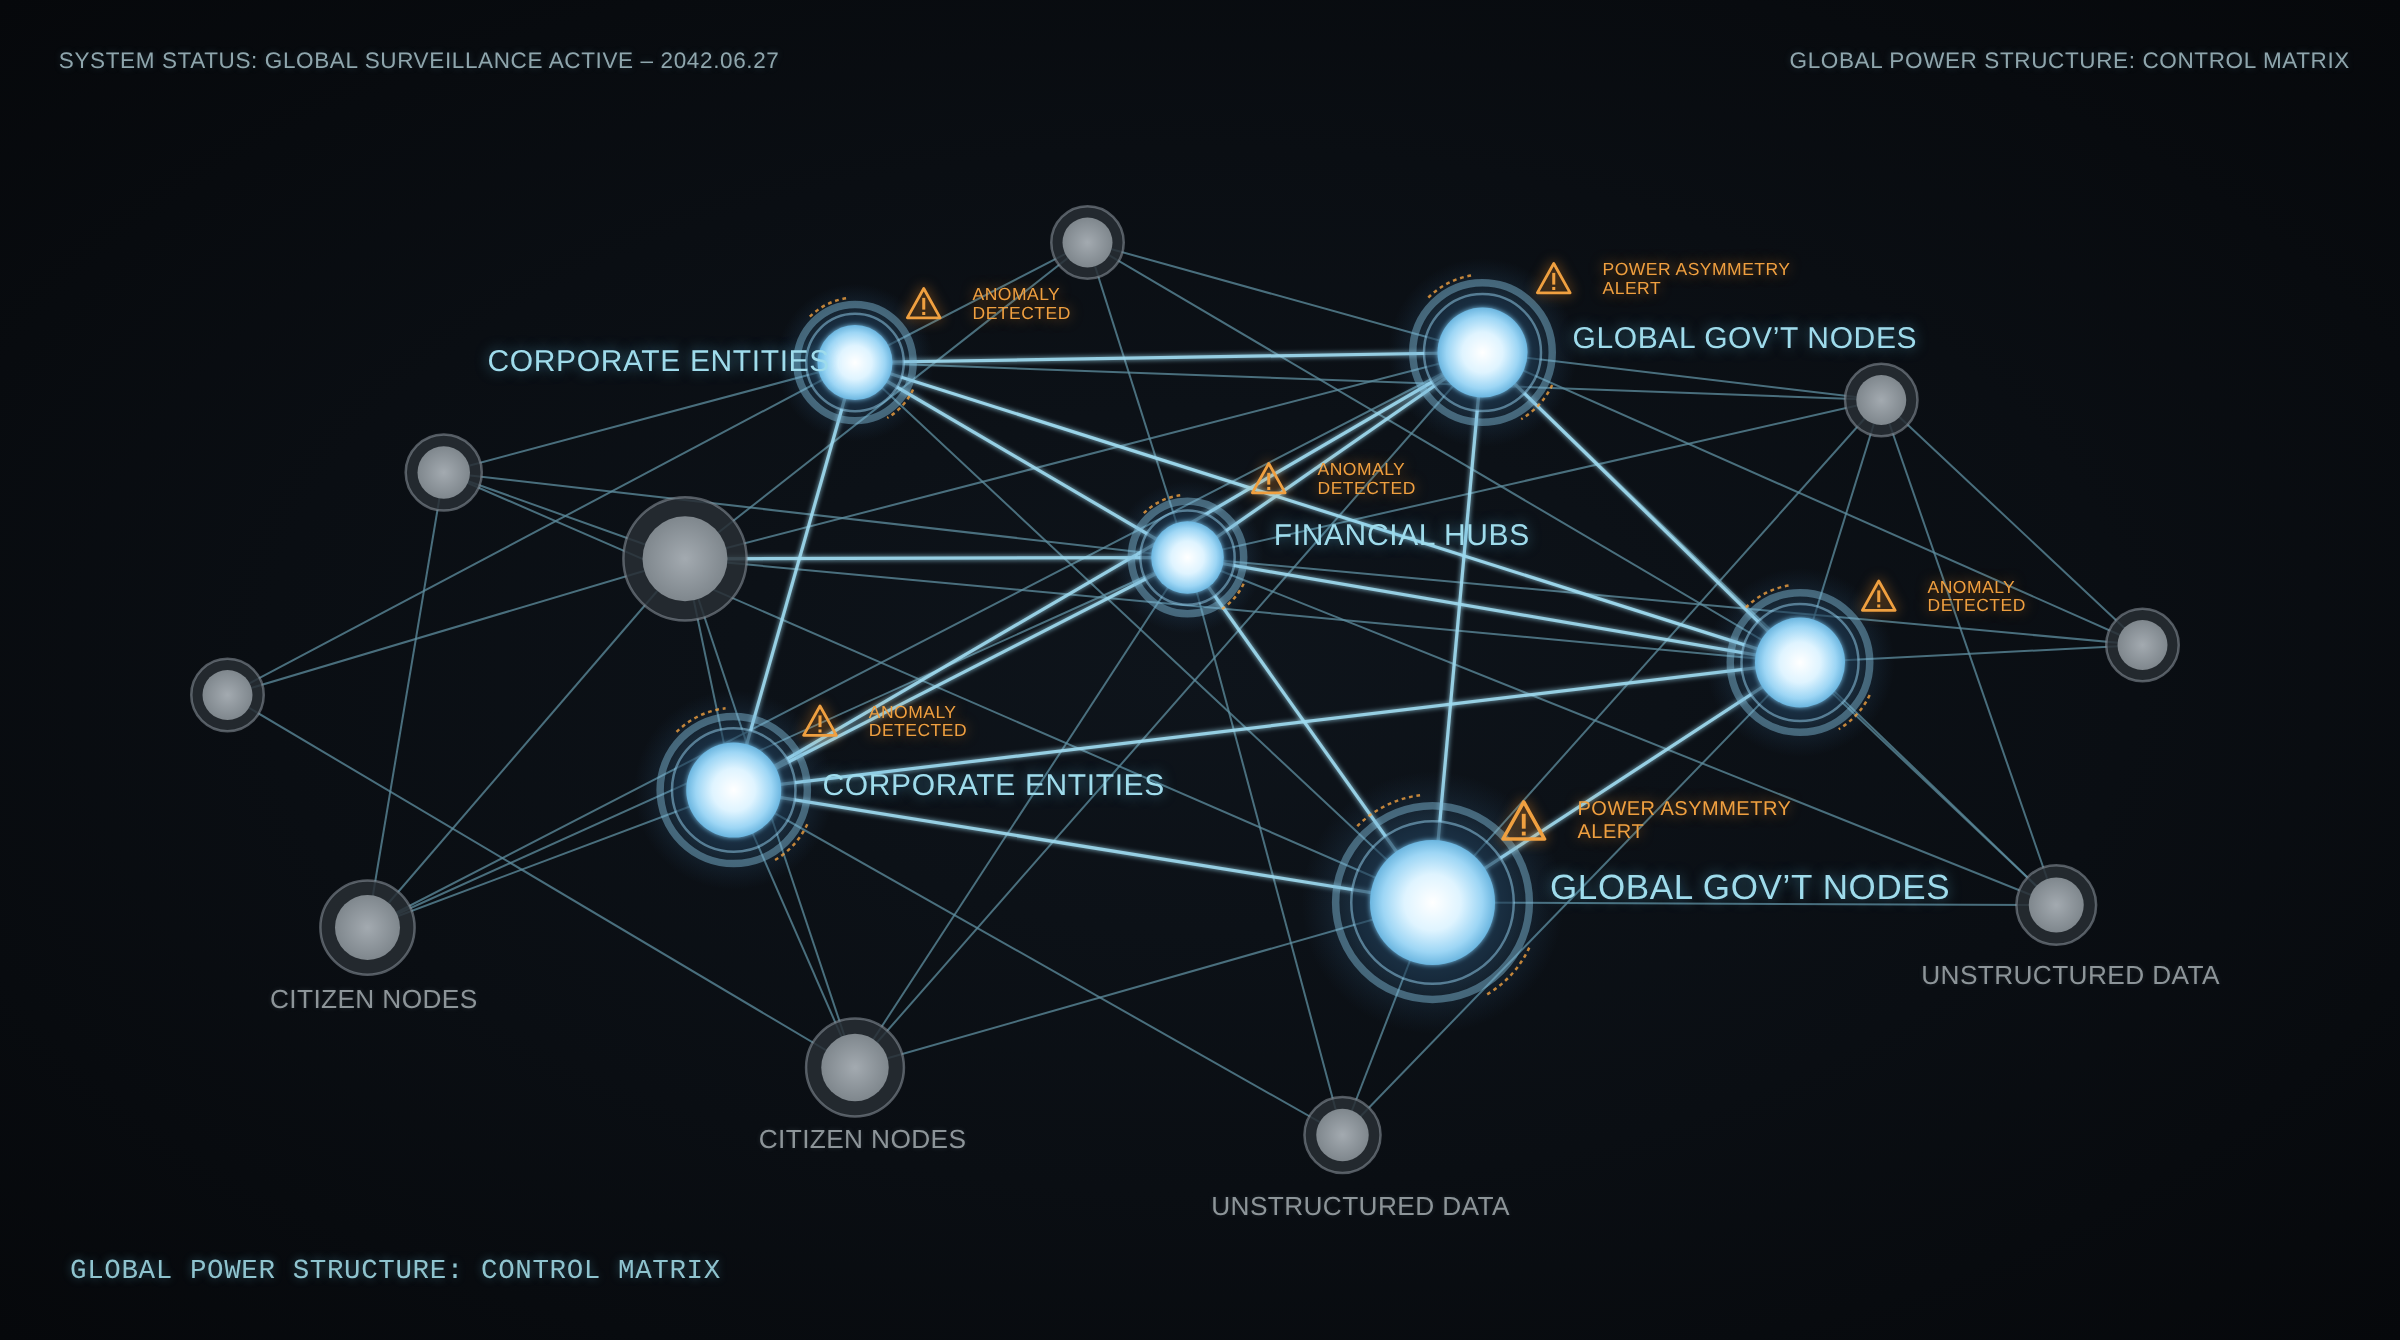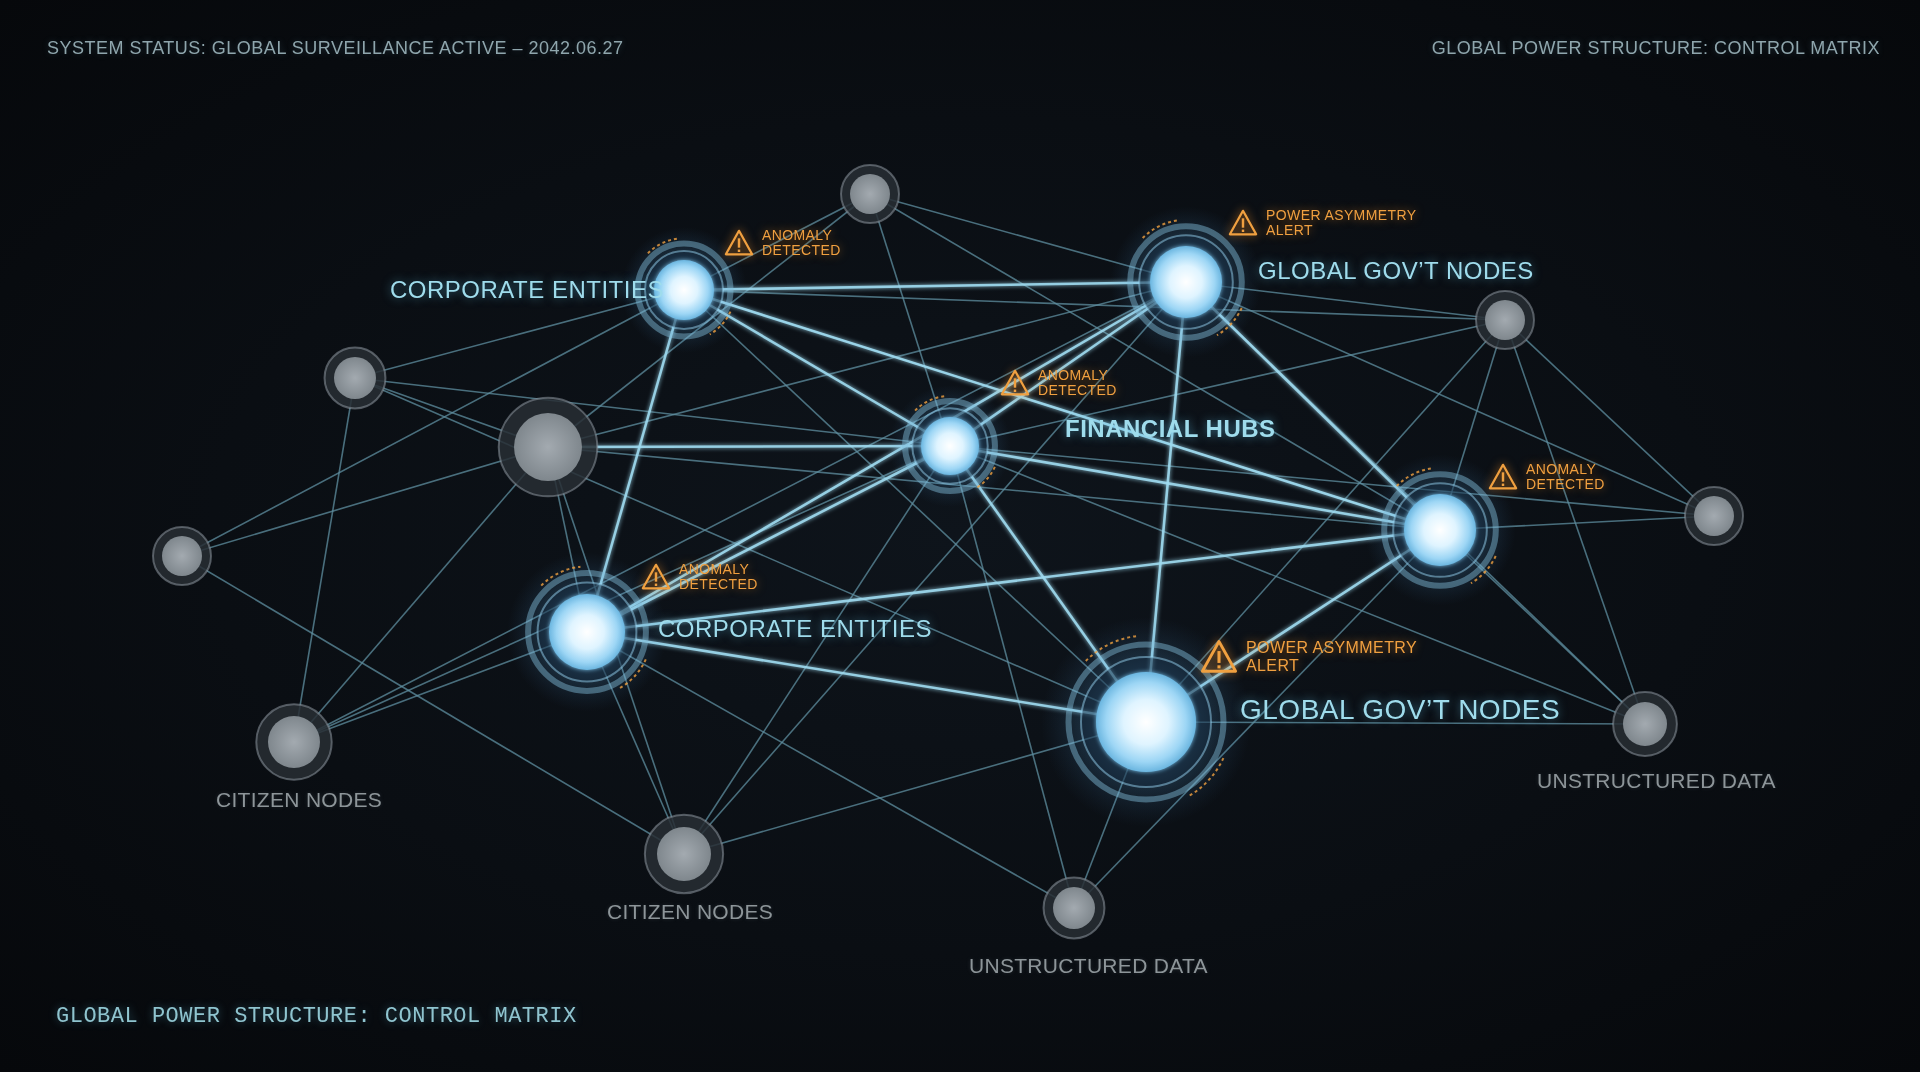--- a/index.html
+++ b/index.html
@@ -28,21 +28,21 @@
   .node-label.hub {
     color:#9fdcec; font-size:24px; letter-spacing:0.5px;
     text-shadow: 0 0 10px rgba(100,200,240,0.55);
   }
   .node-label.hub.large { font-size:28px; }
   .node-label.minor {
     color:#8d9599; font-size:21px; letter-spacing:0.3px;
     text-shadow: 0 0 4px rgba(150,160,170,0.2);
   }
   .alert {
-    position:absolute; display:flex; align-items:center; gap:8px;
+    position:absolute; display:flex; align-items:center; gap:24px;
     color:#f0a040; font-family:"Liberation Sans", sans-serif;
     text-shadow: 0 0 10px rgba(255,150,40,0.6);
   }
   .alert .alert-text { font-size:14px; line-height:15px; letter-spacing:0.4px; }
   .alert.large .alert-text { font-size:16px; line-height:18px; }
   .alert svg { filter: drop-shadow(0 0 5px rgba(255,150,40,0.7)); }
 </style>
 </head>
 <body>
 
@@ -226,21 +226,21 @@
       <g>
         <circle cx="1074" cy="908" r="30.45" fill="rgba(40,46,52,0.85)" stroke="rgba(140,150,158,0.55)" stroke-width="2"></circle>
         <circle cx="1074" cy="908" r="21" fill="url(#minorCore)"></circle>
       </g>
     </g>
 </svg>
 
 <div id="labels-layer">
     <div class="node-label hub" style="left: 390px; top: 276px;">CORPORATE ENTITIES</div>
     <div class="node-label hub" style="left: 1258px; top: 257px;">GLOBAL GOV’T NODES</div>
-    <div class="node-label hub" style="left: 1065px; top: 415px; font-weight: bold;">FINANCIAL HUBS</div>
+    <div class="node-label hub" style="left: 1019px; top: 415px;">FINANCIAL HUBS</div>
     <div class="node-label hub" style="left: 658px; top: 615px;">CORPORATE ENTITIES</div>
     <div class="node-label hub large" style="left: 1240px; top: 694px;">GLOBAL GOV’T NODES</div>
     <div class="node-label minor" style="left: 216px; top: 788px;">CITIZEN NODES</div>
     <div class="node-label minor" style="left: 607px; top: 900px;">CITIZEN NODES</div>
     <div class="node-label minor" style="left: 1537px; top: 769px;">UNSTRUCTURED DATA</div>
     <div class="node-label minor" style="left: 969px; top: 954px;">UNSTRUCTURED DATA</div>
   </div>
 <div id="alerts-layer">
     <div class="alert" style="left: 724px; top: 228px;">
       <svg width="30" height="30" viewBox="0 0 32 32">

